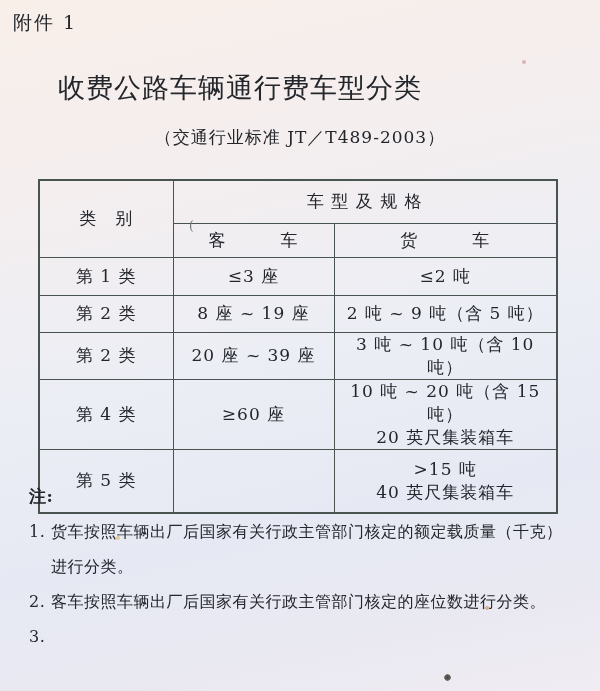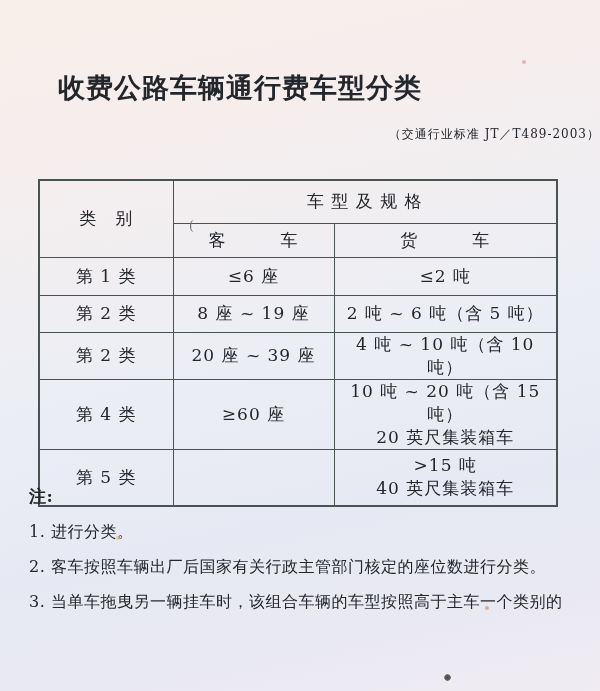--- a/index.html
+++ b/index.html
@@ -9,57 +9,58 @@
   html,body{margin:0;padding:0;}
   body{width:600px;height:691px;overflow:hidden;}
   .page{
     position:relative;width:600px;height:691px;
     background:linear-gradient(168deg,var(--paper-top) 0%,#f5eeee 22%,var(--paper-mid) 50%,#e6e9f3 72%,#eae9f2 88%,var(--paper-bot) 100%);
     font-family:"DejaVu Serif","Liberation Serif",serif;
     color:var(--ink);
   }
   .attachment{position:absolute;left:13px;top:10px;font-size:19px;letter-spacing:2px;}
   .title{position:absolute;left:0;top:70px;width:480px;margin:0;text-align:center;
-         font-size:27px;font-weight:bold;letter-spacing:1px;}
-  .subtitle{position:absolute;left:0;top:126px;width:600px;text-align:right;
-            font-size:12px;letter-spacing:1px;}
+         font-size:27px;font-weight:normal;letter-spacing:1px;}
+  .subtitle{position:absolute;left:0;top:126px;width:600px;text-align:center;
+            font-size:17px;letter-spacing:1px;}
   table.cls{
     position:absolute;left:38px;top:179px;width:518px;
     border-collapse:collapse;table-layout:fixed;
     font-size:17px;
     border-radius:25px;
   }
   table.cls td{
     border:1.5px solid var(--line);
     text-align:center;vertical-align:middle;
     padding:0 4px;letter-spacing:1px;line-height:23px;
   }
   table.cls{border:2px solid var(--line);}
   tr.hr1{height:43px} tr.hr2{height:34px}
   tr.r0{height:38px} tr.r1{height:37px} tr.r2{height:39px}
-  tr.r3{height:50px} tr.r4{height:57px}
+  tr.r3{height:50px} tr.r4{height:64px}
   td.spec-h{letter-spacing:6px;margin-top:35px;}
   .notes{position:absolute;left:29px;top:479px;width:545px;
          font-size:16px;line-height:35px;letter-spacing:0.5px;}
   .notes-label{font-weight:bold;font-size:17px;}
   .note{display:flex;align-items:flex-start;}
   .note .num{flex:0 0 22px;}
   .note .nline{display:block;}
   .speck{position:absolute;border-radius:50%;}
   .speck-pink{left:522px;top:60px;width:4px;height:4px;background:rgba(205,125,150,.55);}
   .speck-yellow{left:116px;top:536px;width:4px;height:4px;background:rgba(220,170,60,.5);}
   .speck-orange{left:485px;top:606px;width:4px;height:4px;background:rgba(205,125,60,.55);}
   .speck-dark{left:444px;top:674px;width:7px;height:7px;background:radial-gradient(circle,#45423f 0%,#6b6662 60%,transparent 75%);}
   .stray-mark{position:absolute;left:189px;top:219px;font-size:12px;color:#6b7478;}
 </style>
 </head>
 <body>
 
 <div class="page">
 
+  <div class="attachment">附件 1</div>
 
   <h1 class="title">收费公路车辆通行费车型分类</h1>
 
   <div class="subtitle">（交通行业标准 JT／T489-2003）</div>
 
   <table class="cls">
     <colgroup>
         <col style="width:134px">
         <col style="width:161px">
         <col style="width:223px">
@@ -68,32 +69,32 @@
       <tr class="hr1">
         <td rowspan="2">类　别</td>
         <td colspan="2" class="spec-h">车 型 及 规 格</td>
       </tr>
       <tr class="hr2">
         <td>客　　　车</td>
         <td>货　　　车</td>
       </tr>
       <tr class="r0">
         <td>第 1 类</td>
-        <td>≤6 座</td>
+        <td>≤3 座</td>
         <td>≤2 吨</td>
       </tr>
       <tr class="r1">
         <td>第 2 类</td>
         <td>8 座 ~ 19 座</td>
-        <td>2 吨 ~ 6 吨（含 5 吨）</td>
+        <td>2 吨 ~ 9 吨（含 5 吨）</td>
       </tr>
       <tr class="r2">
         <td>第 2 类</td>
         <td>20 座 ~ 39 座</td>
-        <td>4 吨 ~ 10 吨（含 10 吨）</td>
+        <td>3 吨 ~ 10 吨（含 10 吨）</td>
       </tr>
       <tr class="r3">
         <td>第 4 类</td>
         <td>≥60 座</td>
         <td>
           <span class="nline" style="display:block">10 吨 ~ 20 吨（含 15 吨）</span>
           <span class="nline" style="display:block">20 英尺集装箱车</span>
         </td>
       </tr>
       <tr class="r4">
@@ -105,33 +106,33 @@
         </td>
       </tr>
     </tbody>
   </table>
 
   <div class="notes">
     <div class="notes-label">注:</div>
     <div class="note">
       <span class="num">1.</span>
       <span class="ntext">
+        <span class="nline">货车按照车辆出厂后国家有关行政主管部门核定的额定载质量（千克）</span>
         <span class="nline">进行分类。</span>
       </span>
     </div>
     <div class="note">
       <span class="num">2.</span>
       <span class="ntext">
         <span class="nline">客车按照车辆出厂后国家有关行政主管部门核定的座位数进行分类。</span>
       </span>
     </div>
     <div class="note">
       <span class="num">3.</span>
       <span class="ntext">
-        <span class="nline">当单车拖曳另一辆挂车时，该组合车辆的车型按照高于主车一个类别的</span>
       </span>
     </div>
   </div>
 
   <div class="speck speck-pink"></div>
   <div class="speck speck-yellow"></div>
   <div class="speck speck-orange"></div>
   <div class="speck speck-dark"></div>
   <div class="stray-mark">(</div>
 

